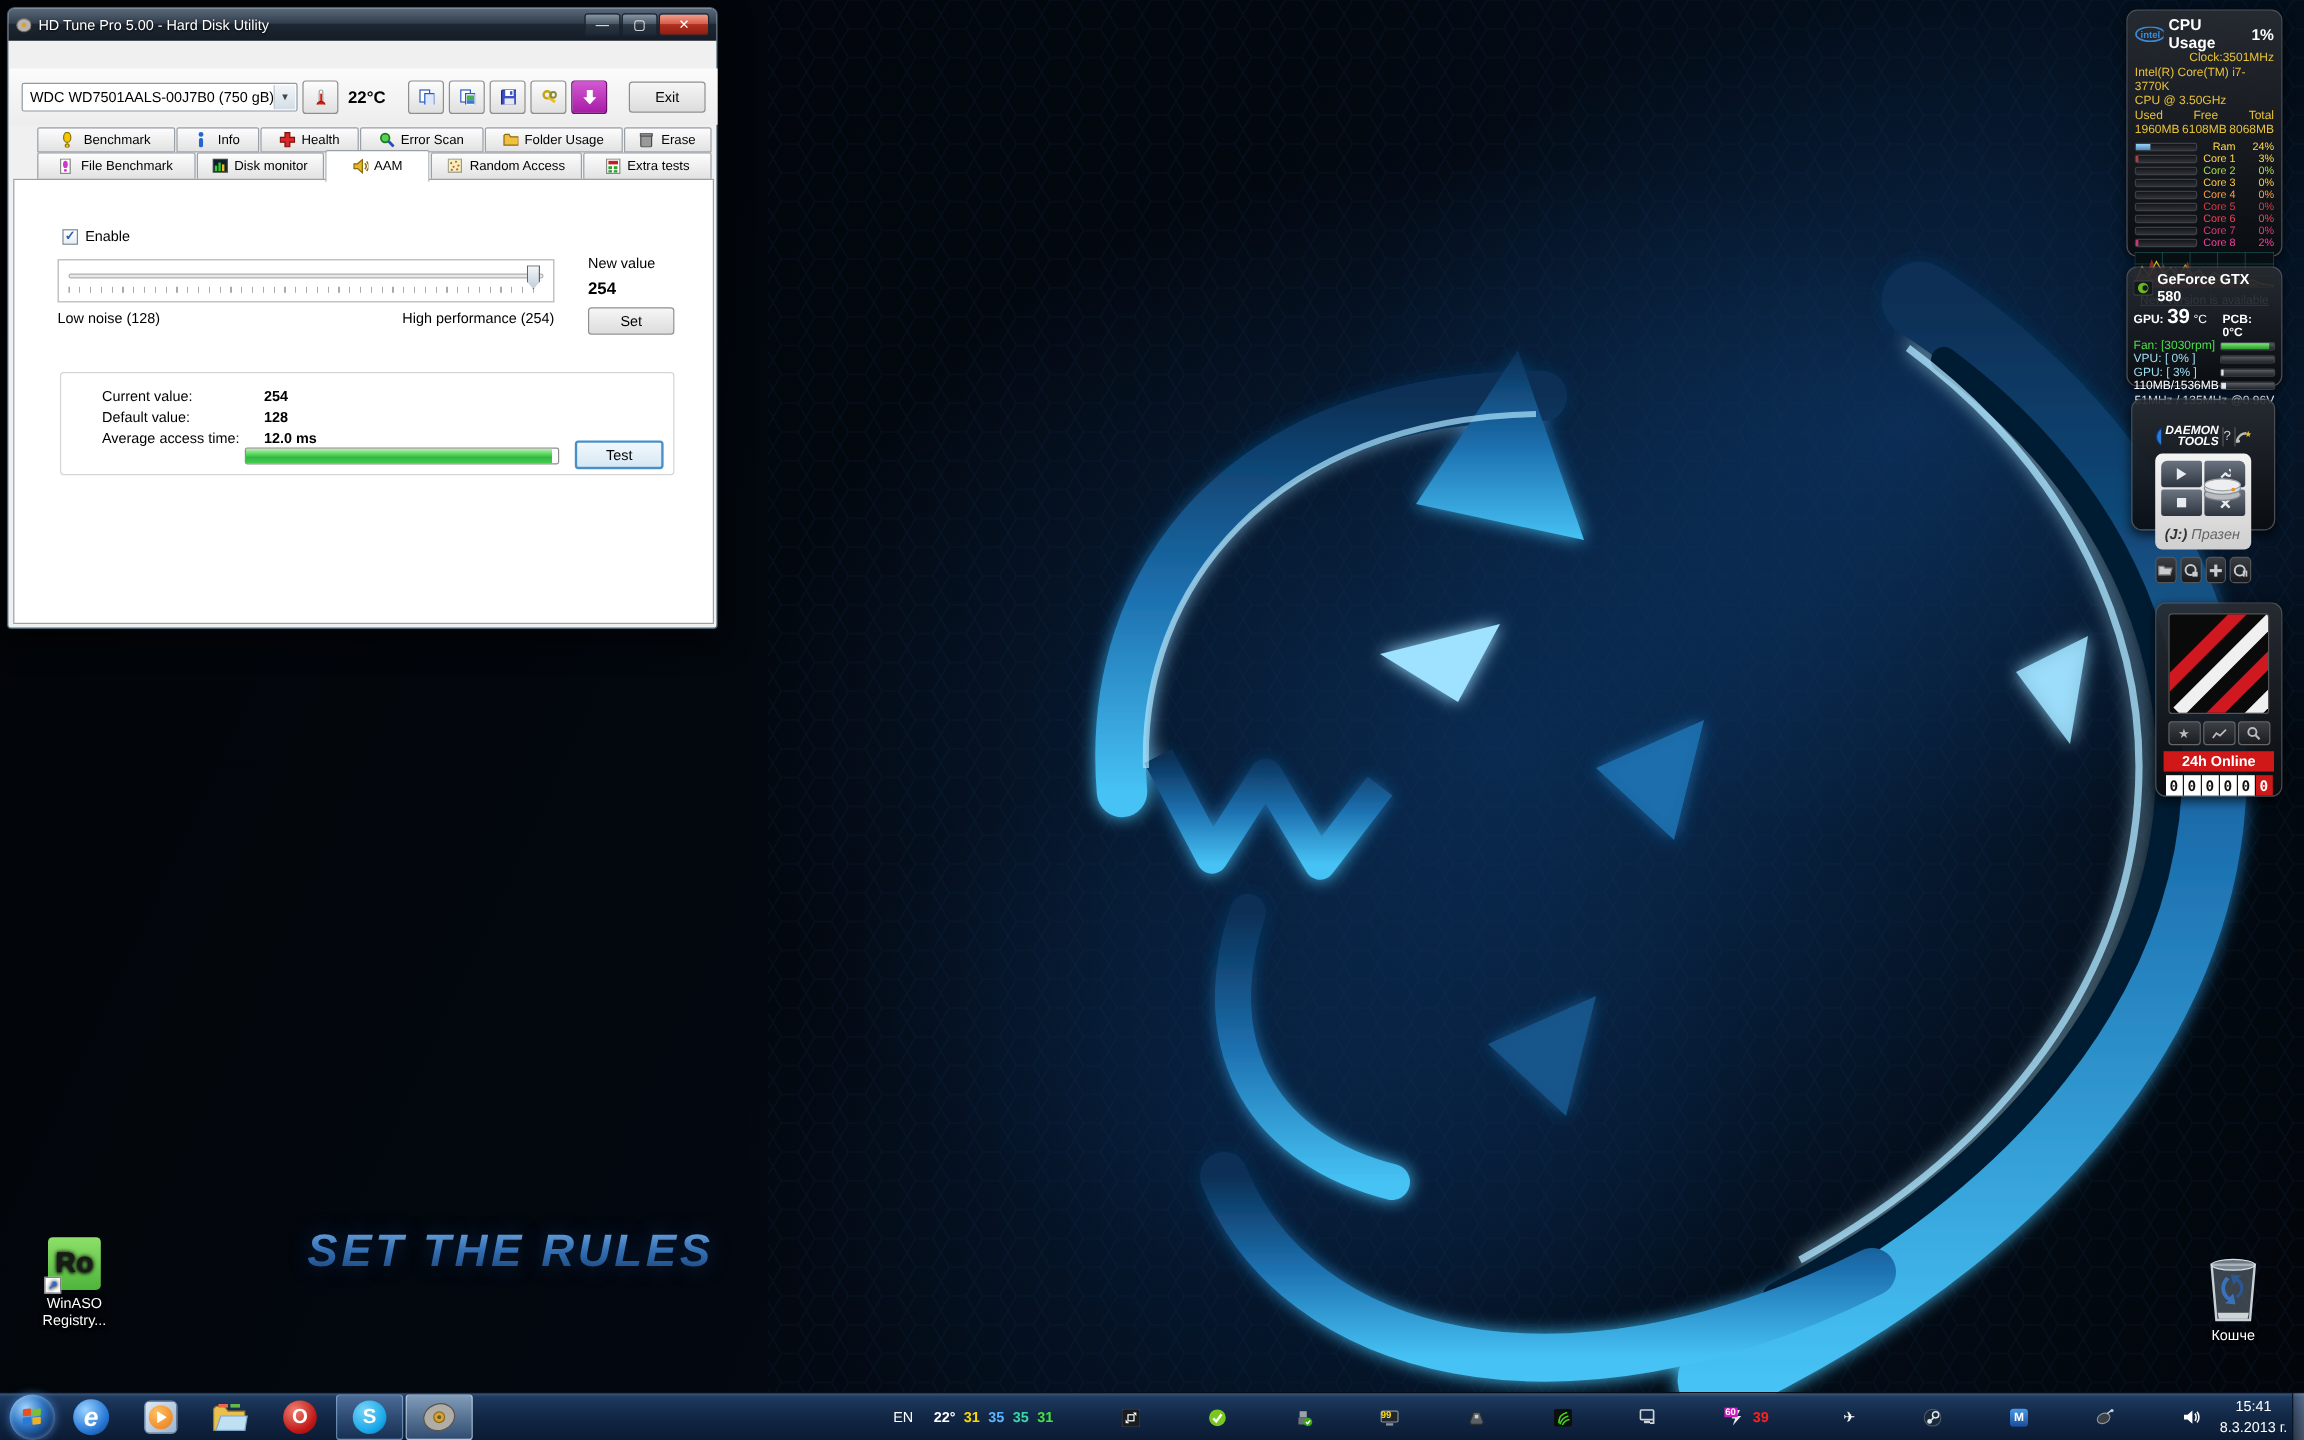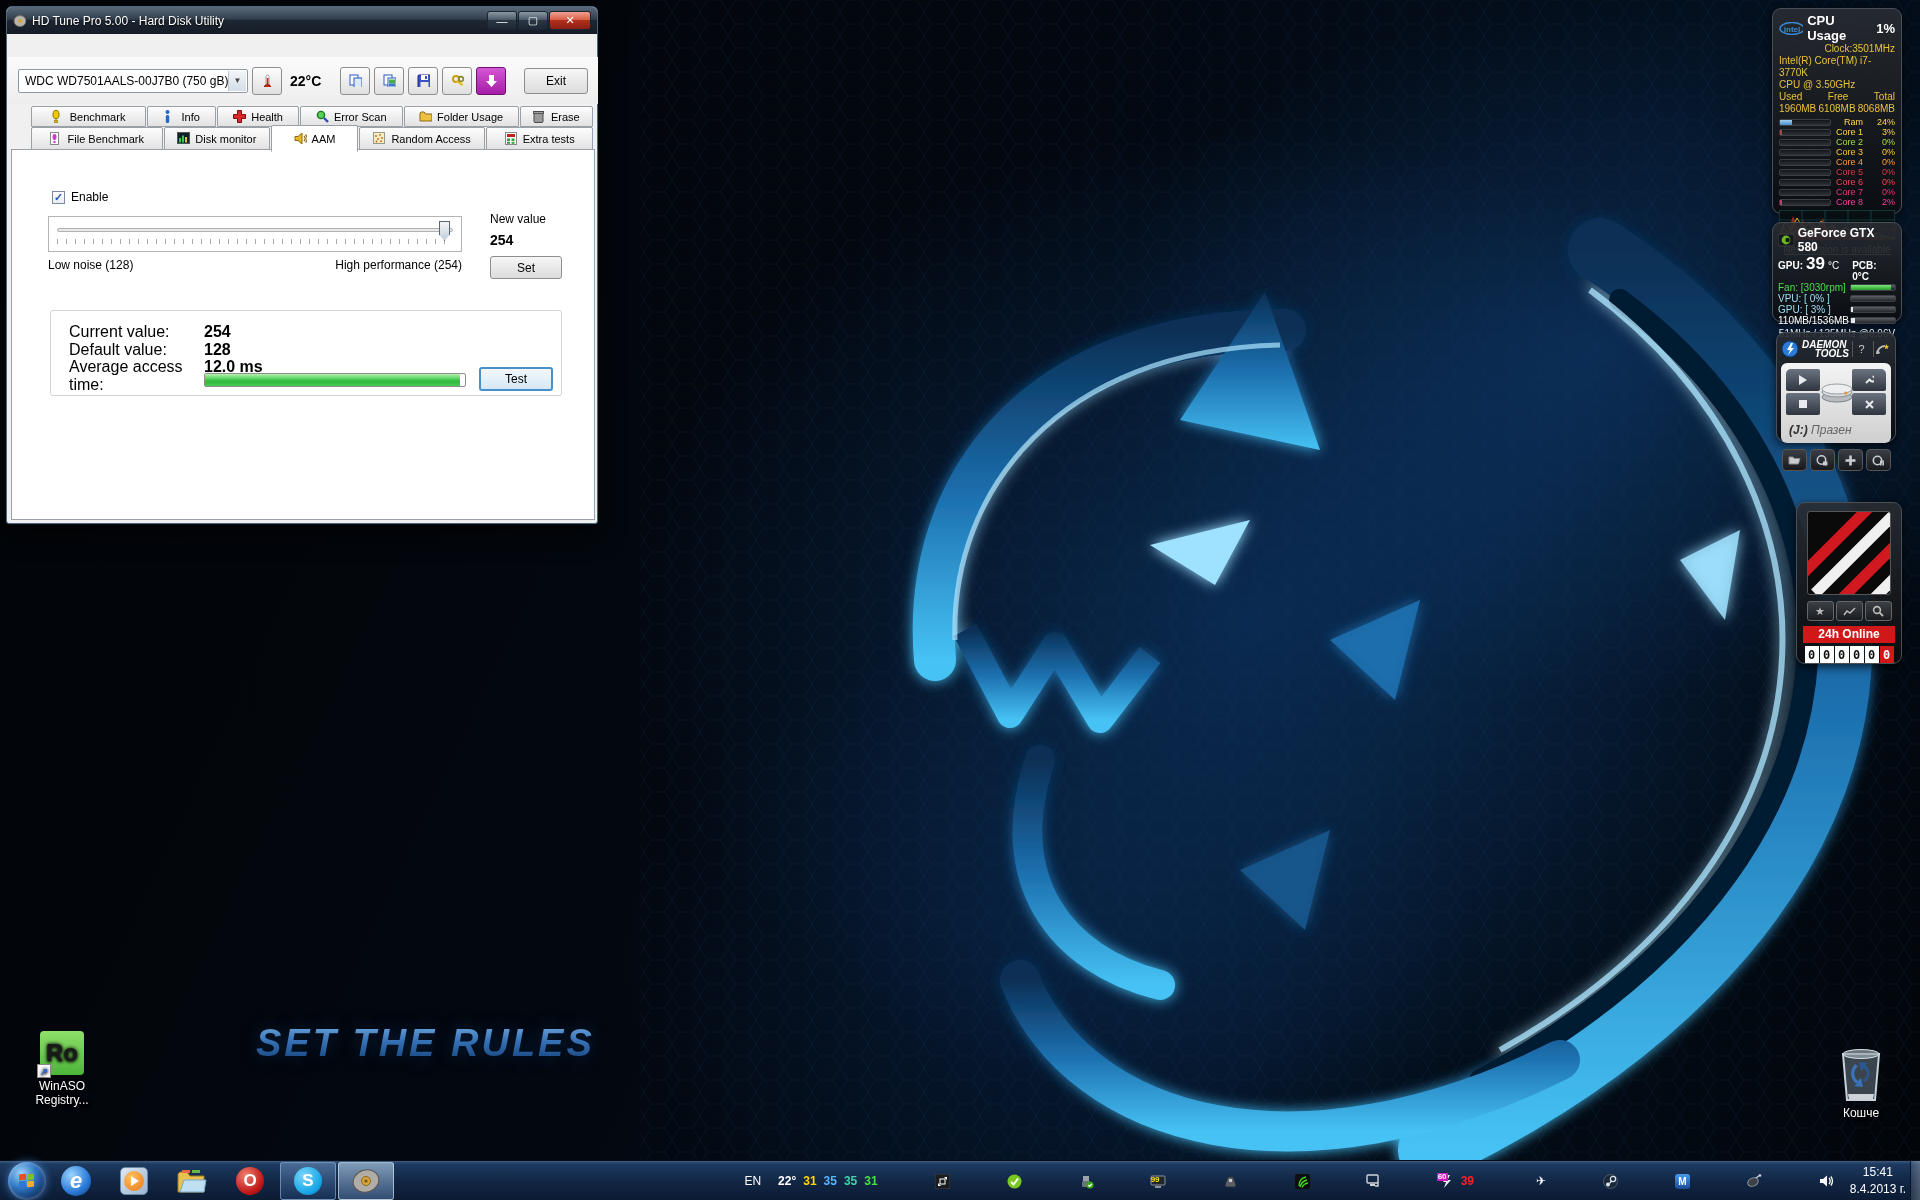--- a/index.html
+++ b/index.html
@@ -67,21 +67,21 @@
   .thumb { position:absolute; left:390px; top:4px; width:11px; height:20px;
       background:linear-gradient(180deg,#f4f6f8,#c2cedb); border:1px solid #5c6670;
       clip-path:polygon(0 0,100% 0,100% 68%,50% 100%,0 68%); }
   .sliderlabels { left:36px; top:108px; width:414px; display:flex; justify-content:space-between; font-size:12px; }
   .newvalcol { left:478px; top:62px; width:90px; font-size:12px; }
   .newval { font-size:14px; font-weight:bold; margin-top:6px; }
   .setbtn { margin-top:8px; width:72px; height:23px; border:1px solid #8e8e8e; border-radius:3px;
       background:linear-gradient(180deg,#f6f6f6,#dcdcdc); font-size:12px; display:flex;
       align-items:center; justify-content:center; }
   .grouppanel { left:38px; top:160px; width:512px; height:86px; border:1px solid #d5d5d5; border-radius:3px; }
-  .statrow { position:absolute; left:18px; display:flex; font-size:16px;justify-content:space-between; }
+  .statrow { position:absolute; left:34px; display:flex; font-size:12px;justify-content:space-between; }
   .statrow .lbl { width:135px; }
   .statrow .val { font-weight:bold; }
   .progress { position:absolute; left:153px; top:62px; width:262px; height:14px; border:1px solid #8e8e8e;
       background:#fdfdfd; border-radius:2px; }
   .progress .fill { height:100%; width:98%;
       background:linear-gradient(180deg,#b8f0b0 0%, #55d45c 40%, #2fb93f 60%, #47cc52 100%); }
   .testbtn { position:absolute; left:428px; top:56px; width:74px; height:24px; border:2px solid #4a90c8;
       border-radius:3px; background:linear-gradient(180deg,#f2f8fc,#d6e8f4); font-size:12px;
       display:flex; align-items:center; justify-content:center; }
 
@@ -108,21 +108,21 @@
   .gpu-temp { display:flex; align-items:baseline; gap:3px; }
   .gpu-temp .big { font-size:17px; font-weight:bold; }
   .barrow { display:flex; align-items:center; height:11px; }
   .barrow .blabel { width:72px; white-space:nowrap; }
   .gbar { flex:1; height:7px; border:1px solid #3c4046; border-radius:2px;
       background:linear-gradient(180deg,#5a6066,#23262a); position:relative; }
   .gbar i { position:absolute; left:0; top:0; bottom:0; }
   .gpu-green { color:#4fdc4f; }
   .gpu-cyan { color:#9fdcf2; }
 
-  #daemon-gadget { left:1776px; top:332px; width:120px; height:110px; padding:4px; }
+  #daemon-gadget { left:1776px; top:332px; width:120px; height:110px; padding:19px; }
   .dt-header { display:flex; align-items:center; height:24px; gap:3px; }
   .dt-brand { font-style:italic; font-weight:bold; font-size:10px; line-height:9px; color:#fff; flex:1; }
   .dt-brand .b2 { text-align:right; }
   .dt-hbtn { width:18px; height:16px; border-left:1px solid #555; color:#ccc; font-size:11px;
       display:flex; align-items:center; justify-content:center; }
   .dt-panel { margin-top:2px; height:80px; border-radius:6px;
       background:linear-gradient(180deg,#f4f4f4,#cfcfcf); position:relative; }
   .dt-btn { position:absolute; width:34px; height:22px; background:linear-gradient(180deg,#6a7480,#2e3540);
       display:flex; align-items:center; justify-content:center; }
   .dt-drive-text { position:absolute; left:8px; bottom:6px; font-size:12px; color:#666;font-style:italic; }
@@ -839,16 +839,16 @@
     <span class="tray-ic">
       <svg width="15" height="14">
           <polygon points="1,5 4,5 8,1.5 8,12.5 4,9 1,9" fill="#fff"></polygon>
           <path d="M10 4 C11.5 5.5 11.5 8.5 10 10" fill="none" stroke="#fff" stroke-width="1.3"></path>
           <path d="M11.8 2.5 C14 5 14 9 11.8 11.5" fill="none" stroke="#fff" stroke-width="1.3"></path>
         </svg>
     </span>
   </span>
   <span class="clock">
     <div>15:41</div>
-    <div>8.4.2013 г.</div>
+    <div>8.3.2013 г.</div>
   </span>
   <span class="showdesk"></span>
 </div>
 
 </body></html>

